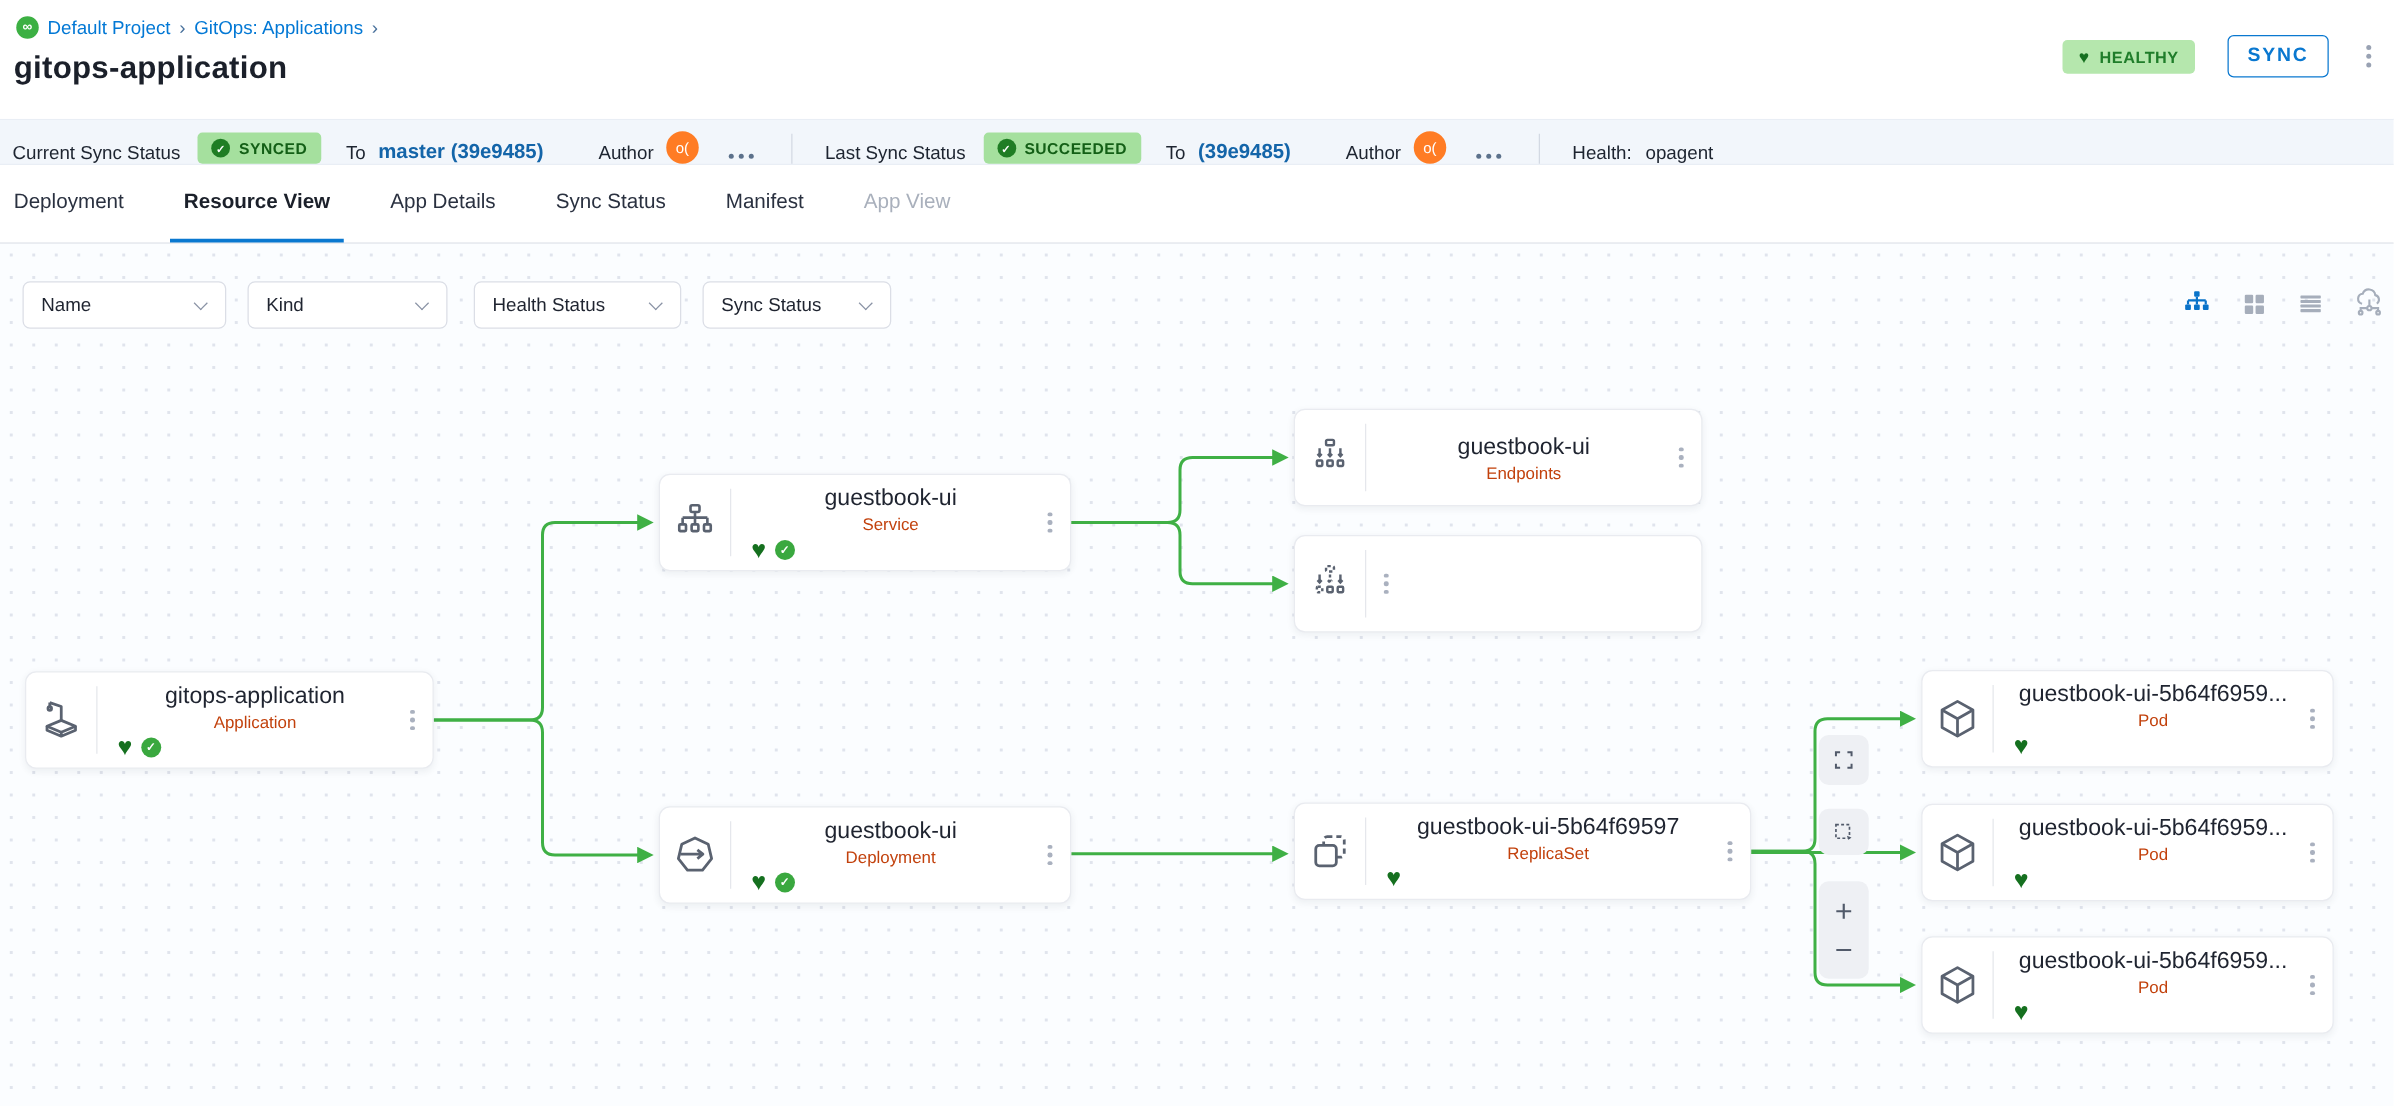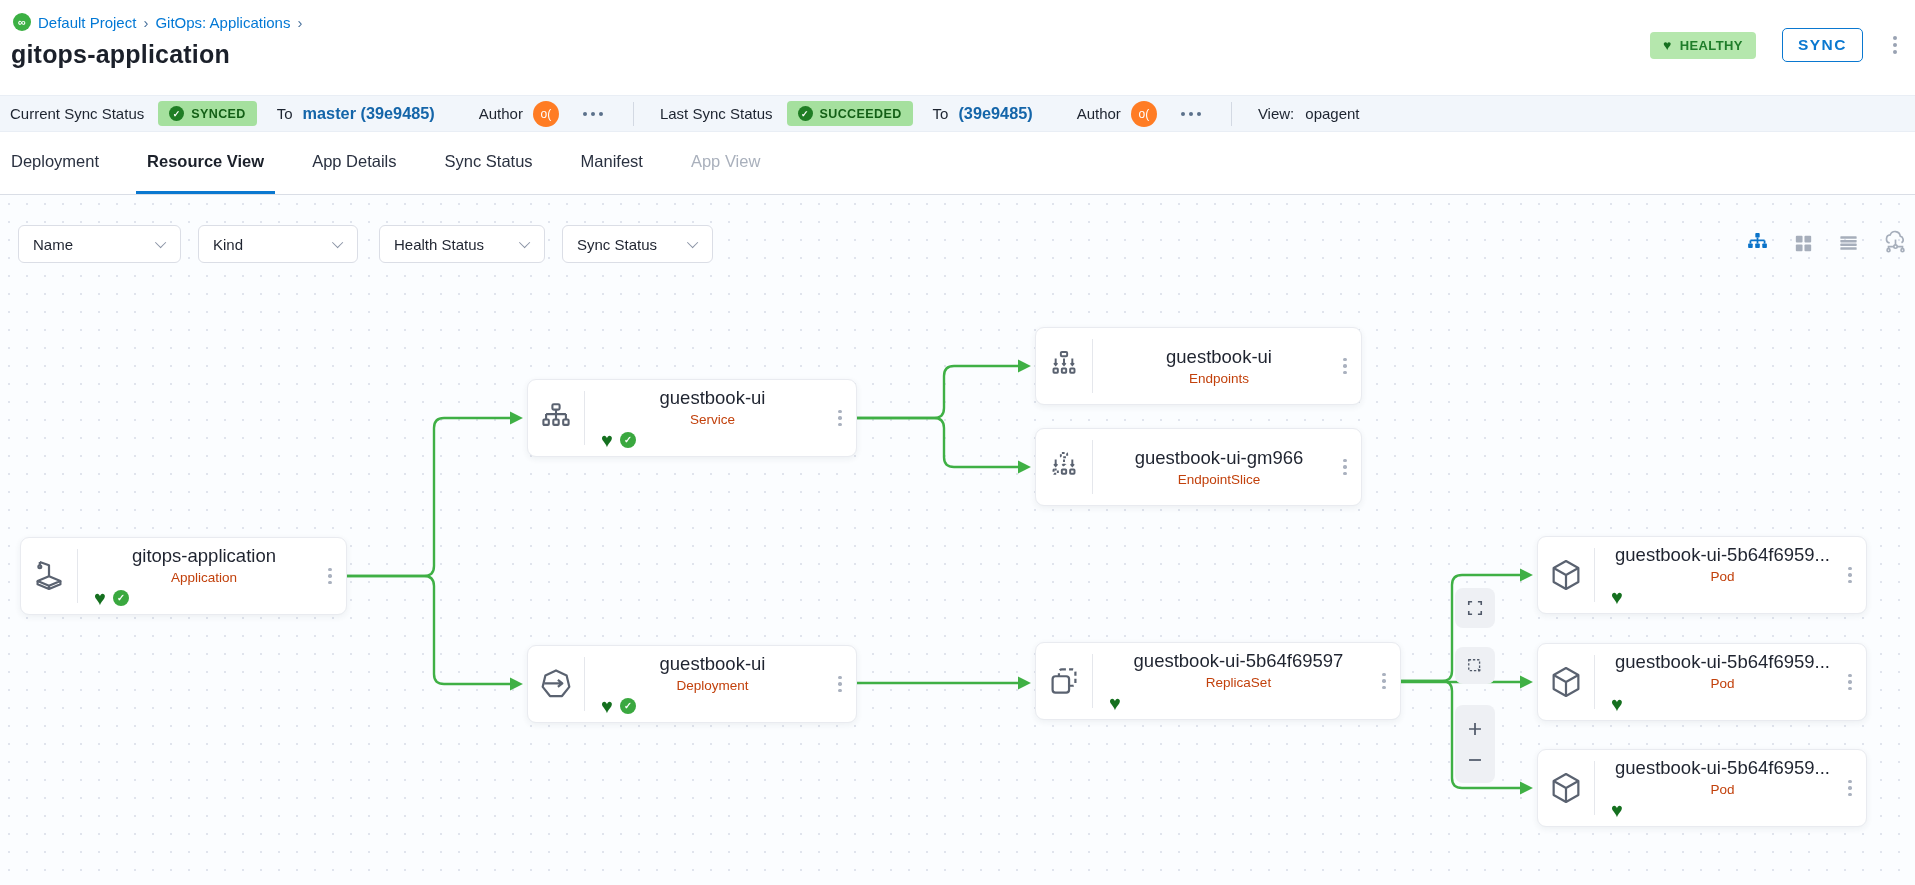--- a/index.html
+++ b/index.html
@@ -19,21 +19,21 @@
     padding:6px 13px; font-size:13px; font-weight:700; color:#1f7d2a; letter-spacing:.4px; }
   .health-badge .heart { font-size:14px; }
   .sync-button { border:1.6px solid #0a78d0; color:#0a78d0; background:#fff; border-radius:5px;
     padding:7px 15px; font-size:15.5px; font-weight:700; letter-spacing:1.5px; cursor:pointer;
     font-family:"Liberation Sans", sans-serif; }
   .kebab { display:flex; flex-direction:column; gap:3px; padding:4px; cursor:pointer; }
   .kebab i { width:4px; height:4px; border-radius:50%; background:#99a2b3; }
 
   
   .status-bar { height:37px; background:#f2f6fb; border-top:1px solid #e9eef5; border-bottom:1px solid #e9eef5;
-    display:flex; align-items:center; padding:0 10px; font-size:15px; color:#1d2430; }
+    display:flex; align-items:flex-end; padding:0 10px; font-size:15px; color:#1d2430; }
   .status-badge { display:inline-flex; align-items:center; gap:7px; background:#a5e09e; color:#135f16;
     font-weight:700; font-size:12.5px; letter-spacing:.4px; padding:5px 11px; border-radius:4px; }
   .check-dot { width:15px; height:15px; border-radius:50%; background:#1f7d24; color:#fff; font-size:9px;
     display:flex; align-items:center; justify-content:center; font-weight:700; }
   .rev-link { color:#1465a9; font-weight:700; font-size:16.3px; cursor:pointer; }
   .avatar { width:26px; height:26px; border-radius:50%; background:#ff7c24; color:#fff; font-size:12px;
     display:flex; align-items:center; justify-content:center; }
   .hdots { display:flex; gap:4px; cursor:pointer; padding:4px; }
   .hdots i { width:4px; height:4px; border-radius:50%; background:#5c718b; }
   .vline { width:1px; height:24px; background:#d3d9e3; }
@@ -144,21 +144,21 @@
   <span class="sb-gap20">To</span>
   <span class="rev-link sb-gap10">(39e9485)</span>
   <span class="sb-gap44">Author</span>
   <span class="avatar sb-gap10">o(</span>
   <span class="hdots sb-gap20">
       <i></i>
       <i></i>
       <i></i>
     </span>
   <span class="vline sb-gap26"></span>
-  <span class="sb-gap26">View:</span>
+  <span class="sb-gap26">Health:</span>
   <span class="sb-gap6">opagent</span>
 </div>
 
 <div class="tab-bar">
   <div class="tab">Deployment</div>
   <div class="tab active">Resource View</div>
   <div class="tab">App Details</div>
   <div class="tab">Sync Status</div>
   <div class="tab">Manifest</div>
   <div class="tab disabled">App View</div>
@@ -325,24 +325,20 @@
       <svg width="36" height="36" viewBox="0 0 24 24" fill="none" stroke="#5a6270" stroke-width="1.3">
         <rect x="9.9" y="2.6" width="4.2" height="2.9" rx="0.7" stroke-dasharray="1.8 1.4"></rect>
         <path d="M6.45 7 V11.2 M5.35 10.1 L6.45 11.3 L7.55 10.1"></path>
         <path d="M12 7 V11.2 M10.9 10.1 L12 11.3 L13.1 10.1" stroke-dasharray="1.6 1.3"></path>
         <path d="M17.55 7 V11.2 M16.45 10.1 L17.55 11.3 L18.65 10.1"></path>
         <rect x="5" y="13.6" width="2.9" height="2.9" rx="0.5" stroke-dasharray="1.6 1.3"></rect>
         <rect x="10.55" y="13.6" width="2.9" height="2.9" rx="0.5"></rect>
         <rect x="16.1" y="13.6" width="2.9" height="2.9" rx="0.5"></rect>
       </svg>
     </span>
-    <div class="node-body">
-      <div class="node-title">guestbook-ui-gm966</div>
-      <div class="node-kind">EndpointSlice</div>
-    </div>
     <span class="node-menu">
         <span class="kebab">
           <i></i>
           <i></i>
           <i></i>
         </span>
       </span>
   </div>
 
   <div class="node n-deploy">

